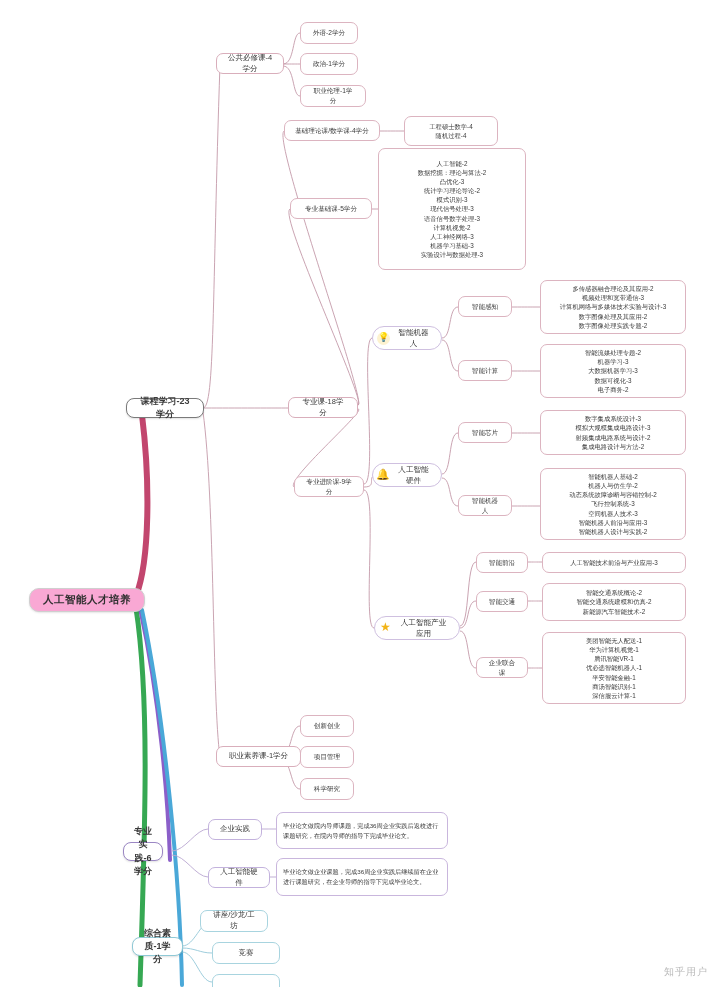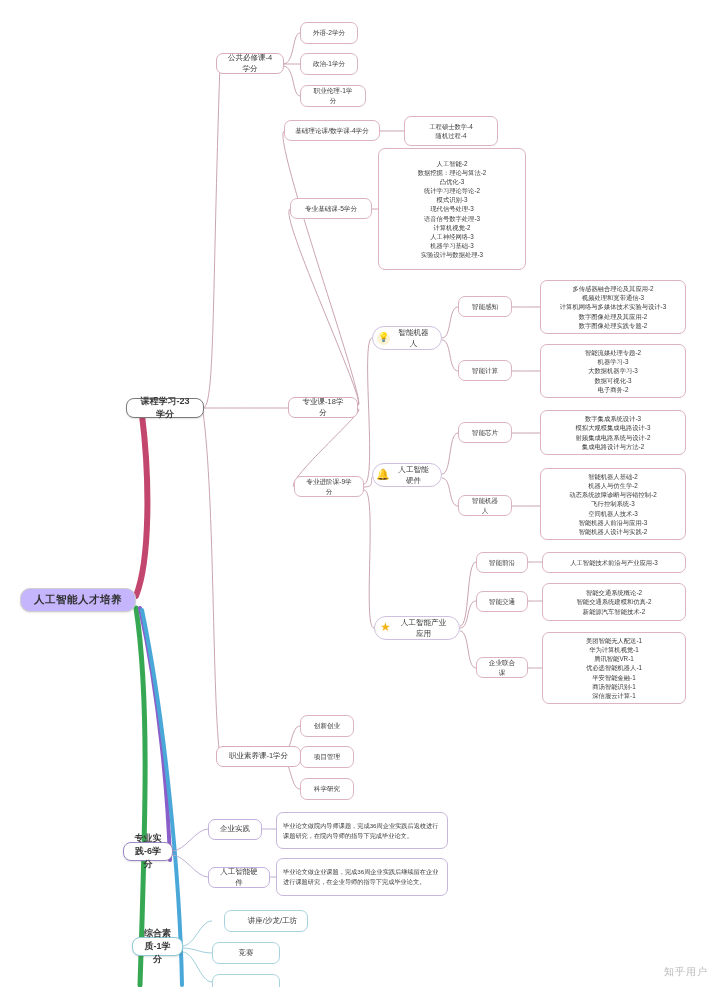--- a/index.html
+++ b/index.html
@@ -16,21 +16,21 @@
     display:flex;align-items:center;justify-content:center;
     text-align:center;background:#fff;
     border:1px solid #d9aebb;border-radius:7px;
     line-height:1.45;white-space:pre-line;
     padding:3px 10px;
   }
   .root{
     border:1px solid #cfcfcf;border-radius:10px;
     font-weight:bold;font-size:10.5px;letter-spacing:.5px;
     box-shadow:0 1px 2px rgba(0,0,0,.10);
-    background:#c4b5fd;color:#2f2f2f;
+    background:#f9a8d4;color:#2f2f2f;margin-left:9px;
   }
   .lv1{
     border:1px solid #8b8b8b;border-radius:8px;
     font-weight:bold;font-size:9px;
     box-shadow:0 1px 2px rgba(0,0,0,.12);
   }
   .lv1.pink{border-color:#7a7a7a;}
   .lv1.purple{border-color:#9b87c4;}
   .lv1.cyan{border-color:#8fc9d6;}
   .lv2{font-size:7.5px;border-color:#d9aebb;}
@@ -126,21 +126,21 @@
     </g>
   </svg>
 
   <div class="node root" style="left:20px;top:588px;width:116px;height:24px;">
     <span>人工智能人才培养</span>
   </div>
 
   <div class="node lv1 pink" style="left:126px;top:398px;width:78px;height:20px;">
     <span>课程学习-23学分</span>
   </div>
-  <div class="node lv1 purple" style="left:123px;top:842px;width:50px;height:19px;">
+  <div class="node lv1 purple" style="left:123px;top:842px;width:40px;height:19px;">
     <span>专业实践-6学分</span>
   </div>
   <div class="node lv1 cyan" style="left:132px;top:937px;width:51px;height:19px;">
     <span>综合素质-1学分</span>
   </div>
 
   <div class="node lv2" style="left:216px;top:53px;width:68px;height:21px;">
     <span>公共必修课-4学分</span>
   </div>
   <div class="node leaf" style="left:300px;top:22px;width:58px;height:22px;">
@@ -287,21 +287,21 @@
   <div class="node para" style="left:276px;top:812px;width:172px;height:37px;">
     <span>毕业论文做院内导师课题，完成36周企业实践后返校进行课题研究，在院内导师的指导下完成毕业论文。</span>
   </div>
   <div class="node lv2 purplish" style="left:208px;top:867px;width:62px;height:21px;">
     <span>人工智能硬件</span>
   </div>
   <div class="node para" style="left:276px;top:858px;width:172px;height:38px;">
     <span>毕业论文做企业课题，完成36周企业实践后继续留在企业进行课题研究，在企业导师的指导下完成毕业论文。</span>
   </div>
 
-  <div class="node lv2 cyanish" style="left:224px;top:910px;width:84px;height:22px;justify-content:flex-end;">
+  <div class="node lv2 cyanish" style="left:200px;top:910px;width:68px;height:22px;">
     <span>讲座/沙龙/工坊</span>
   </div>
   <div class="node lv2 cyanish" style="left:212px;top:942px;width:68px;height:22px;">
     <span>竞赛</span>
   </div>
   <div class="node lv2 cyanish" style="left:212px;top:974px;width:68px;height:22px;"></div>
 
   <div class="watermark">知乎用户</div>
 </div>
 

